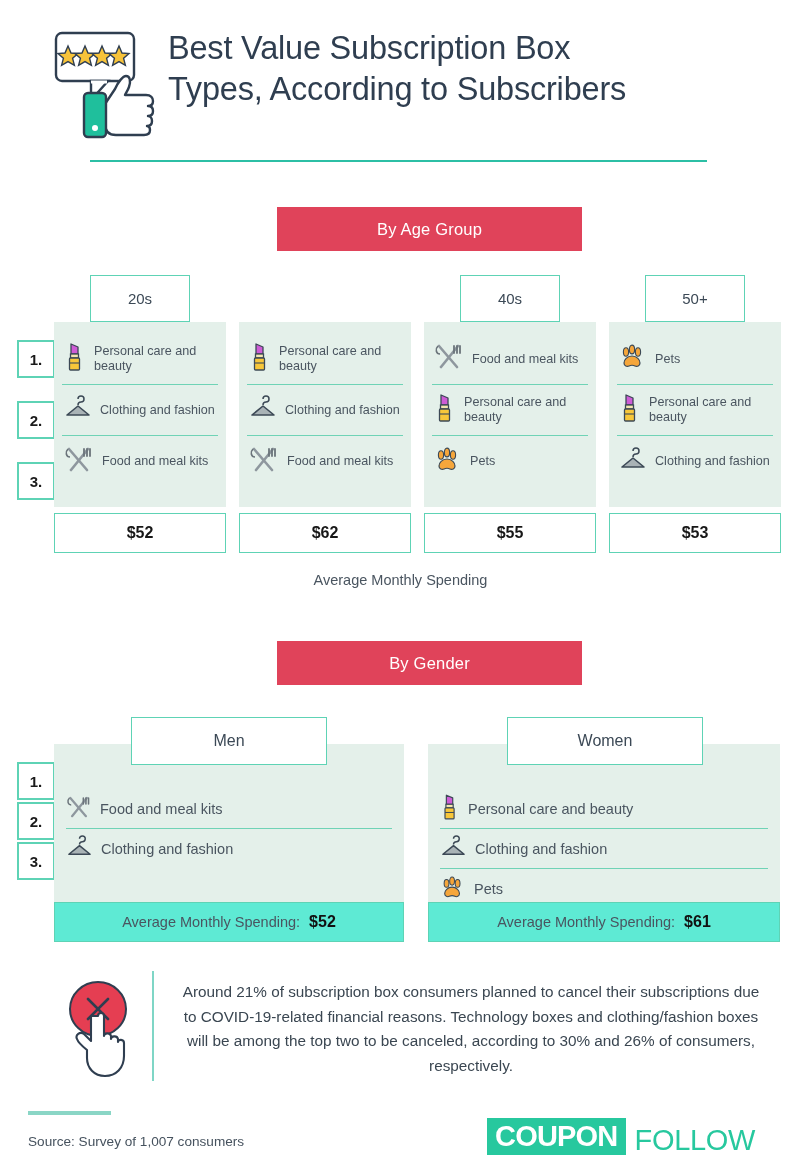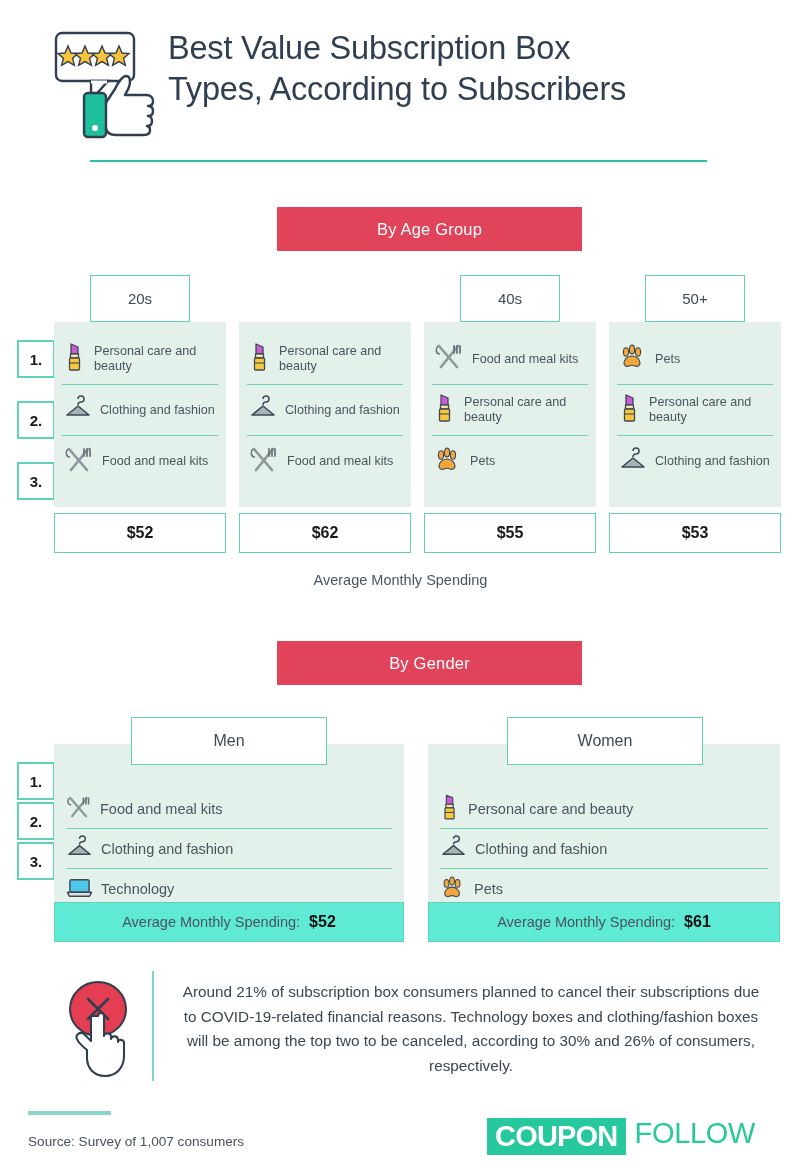--- a/index.html
+++ b/index.html
@@ -114,21 +114,21 @@
   .callout-rule { position:absolute; left:152px; top:3px; width:2px; height:110px; background:#7FD6C6; }
   .callout-text {
     position:absolute; left:176px; top:12px; width:590px;
     font-size:15.3px; line-height:24.5px; color:#3A4651;text-align:center;
   }
 
   
   .footer { position:absolute; left:0; top:1095px; width:801px; height:78px; }
   .foot-rule { position:absolute; left:28px; top:16px; width:83px; height:4px; background:#8AD6C6; }
   .foot-src { position:absolute; left:28px; top:1134px; font-size:13.6px; color:#46525E; }
-  .logo { position:absolute; left:487px; top:1118px; display:flex; align-items:flex-start; }
+  .logo { position:absolute; left:487px; top:1118px; display:flex; align-items:flex-end; }
   .logo-coupon {
     background:#27C89E; color:#fff; font-weight:bold; font-size:29px;
     letter-spacing:-0.8px; padding:3px 8px 4px 8px; line-height:30px;
   }
   .logo-follow {
     color:#27C89E; font-size:29px; letter-spacing:-0.3px;
     margin-left:9px; line-height:30px;
   }
 
   .ico { flex:0 0 auto; display:block; }
@@ -358,27 +358,20 @@
               </svg></span>
           <span>Food and meal kits</span>
         </div>
         <div class="gen-item">
           <span class="ico"><svg width="27" height="25" viewBox="0 0 28 26">
                 <path d="M14 4 a3 3 0 1 1 3 3 c-2 0-3 1-3 3" fill="none" stroke="#3C4956" stroke-width="1.5"></path>
                 <path d="M14 11 L3 20 L25 20 Z" fill="#A9B3B6" stroke="#3C4956" stroke-width="1.6" stroke-linejoin="round"></path>
               </svg></span>
           <span>Clothing and fashion</span>
         </div>
-        <div class="gen-item">
-          <span class="ico"><svg width="27" height="24" viewBox="0 0 28 25">
-                <rect x="4" y="4" width="20" height="13" rx="1.5" fill="#4EC7E8" stroke="#3C4956" stroke-width="1.5"></rect>
-                <path d="M1.5 17 L26.5 17 L24.5 21 L3.5 21 Z" fill="#DDE3E6" stroke="#3C4956" stroke-width="1.5" stroke-linejoin="round"></path>
-              </svg></span>
-          <span>Technology</span>
-        </div>
       </div>
     </div>
 
     <div class="gen-col g1">
       <div class="gen-items">
         <div class="gen-item">
           <span class="ico"><svg width="20" height="28" viewBox="0 0 22 30">
                 <path d="M7 2 L14 5 L14 12 L7 12 Z" fill="#CE5CD6" stroke="#3C4956" stroke-width="1.3" stroke-linejoin="round"></path>
                 <rect x="6.5" y="12" width="8" height="4" fill="#F3E6B0" stroke="#3C4956" stroke-width="1.3"></rect>
                 <rect x="5.5" y="16" width="10" height="12" rx="1" fill="#F8C73A" stroke="#3C4956" stroke-width="1.3"></rect>

